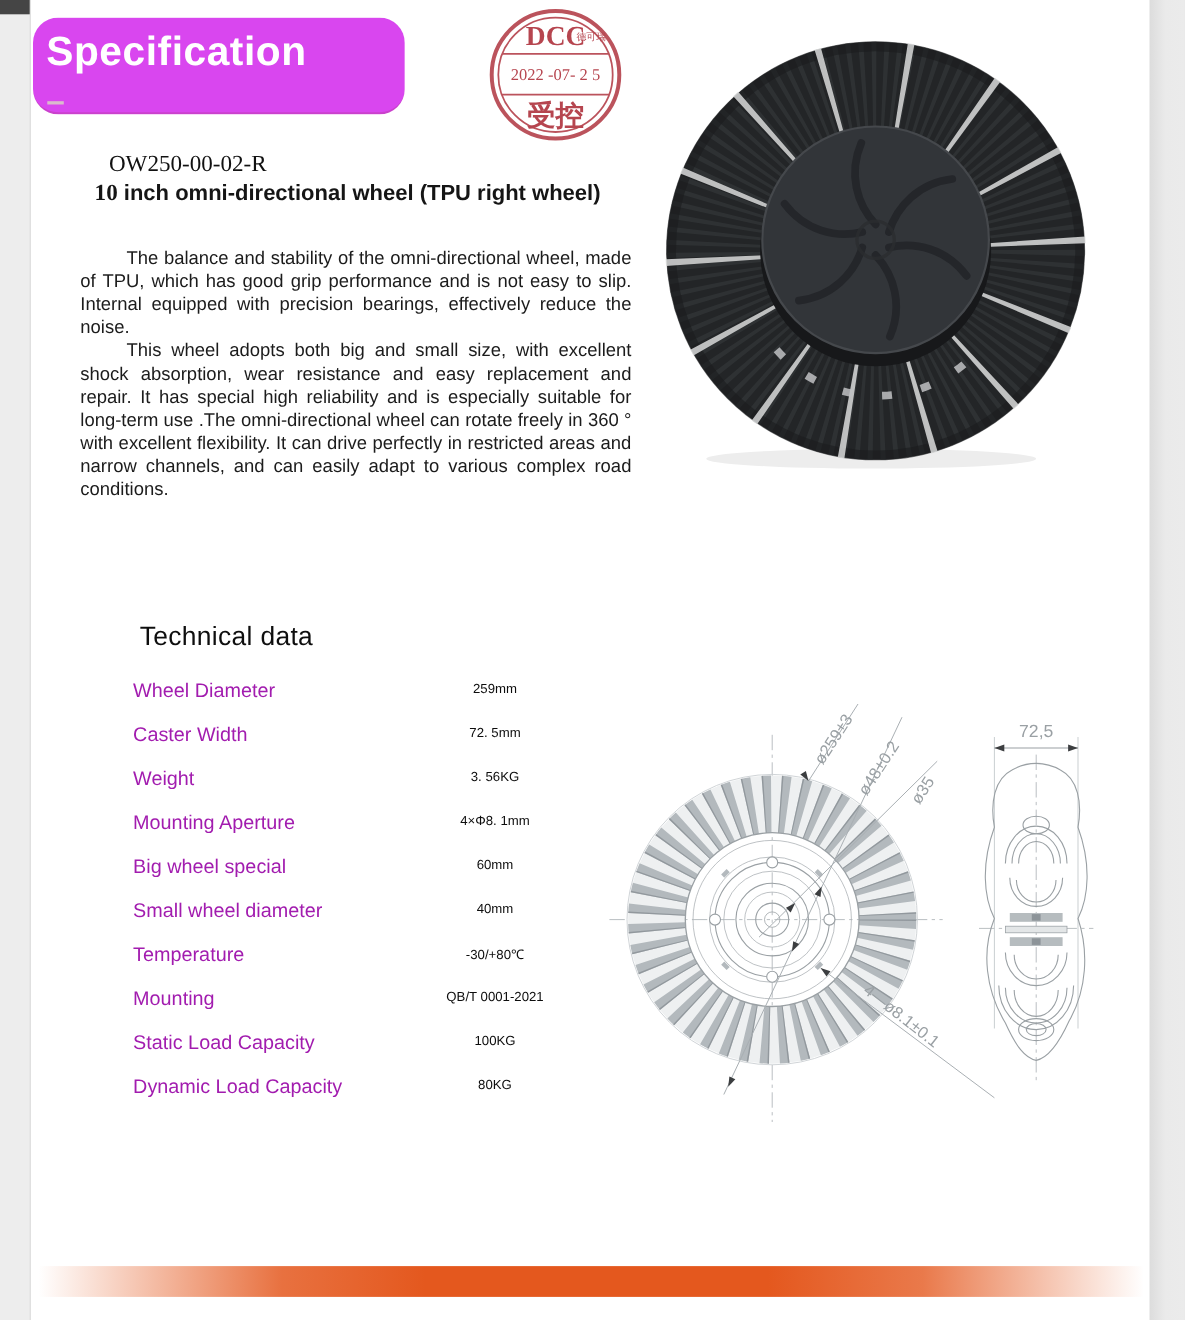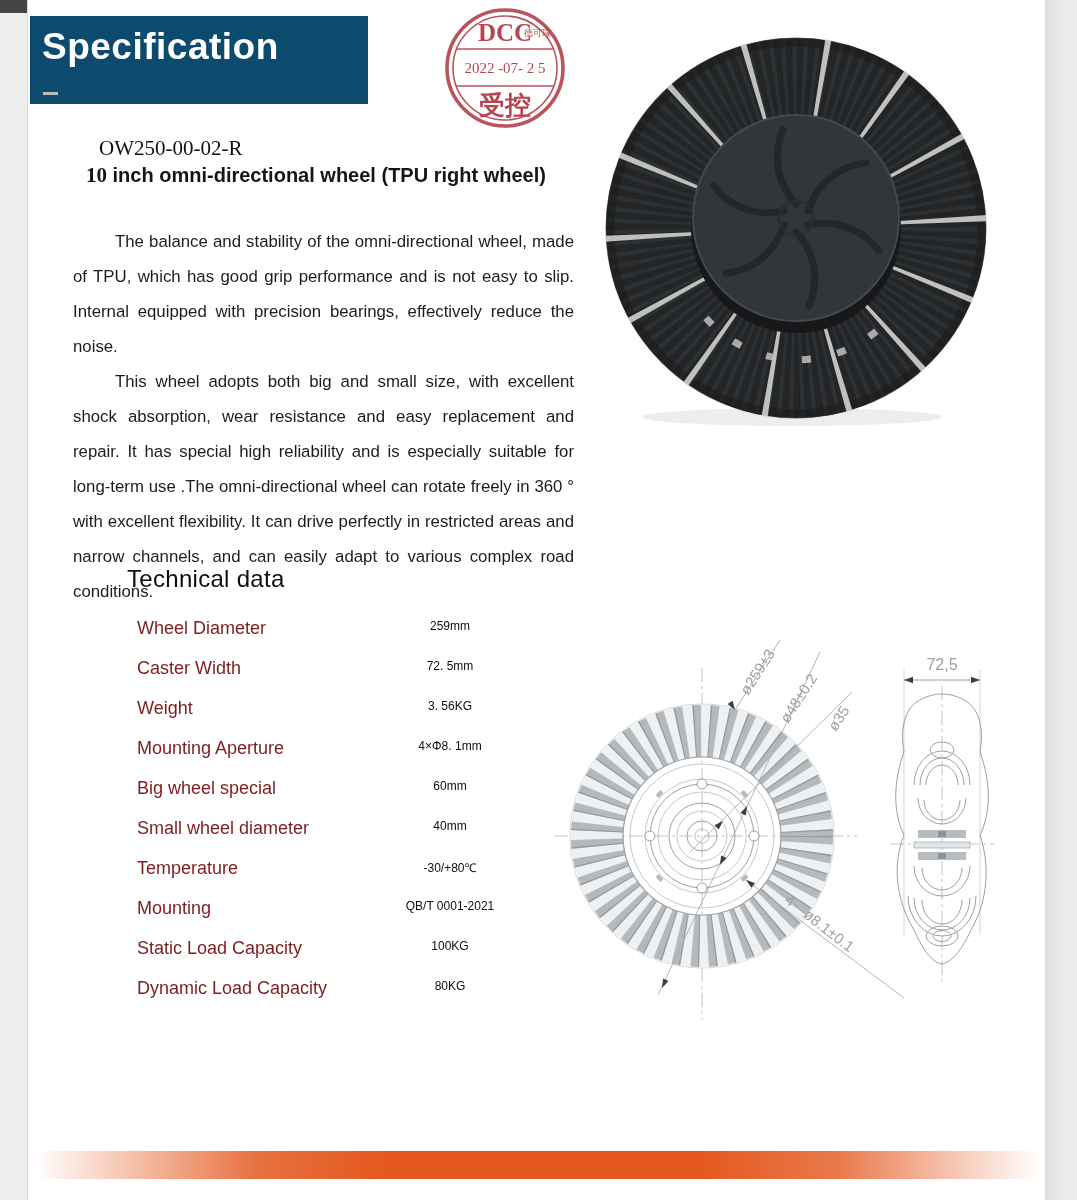--- a/index.html
+++ b/index.html
@@ -9,44 +9,44 @@
 
   
   #page{left:28px;top:0;width:1017px;height:1200px;background:#ffffff;
         box-shadow:-1px 0 0 #d9d9d9, 1px 0 0 #dcdcdc;}
   #left-strip{left:0;top:0;width:28px;height:1200px;background:#ededed;}
   #right-strip{left:1045px;top:0;width:32px;height:1200px;
         background:linear-gradient(90deg,#dcdcdc 0,#eaeaea 45%,#ebebeb 100%);}
   #corner-block{left:0;top:0;width:27px;height:13px;background:#454545;}
 
   
-  #banner{left:30px;top:16px;width:338px;height:86px;background:#0c4a6e;
-          border-bottom:2px solid rgba(120,40,5,.15);}
+  #banner{left:30px;top:16px;width:338px;height:86px;background:#d946ef;
+          border-bottom:2px solid rgba(120,40,5,.15);border-radius:23px;}
   #banner-title{position:absolute;left:12px;top:10px;color:#ffffff;
           font-size:37px;font-weight:bold;letter-spacing:.5px;}
   #banner-dash{position:absolute;left:13px;bottom:7px;width:15px;height:3px;
           background:#d9cfc6;opacity:.85;}
 
   
   #model{left:99px;top:136px;font-family:"Liberation Serif",serif;
          font-size:21px;color:#111;}
   #prod-title{left:86px;top:163px;font-size:20px;font-weight:bold;color:#151515;}
   #prod-title .num{font-family:"Liberation Serif",serif;font-weight:bold;font-size:21px;}
 
   
   #desc{left:73px;top:224px;width:501px;color:#1c1c1c;font-size:16.8px;
-        line-height:35px;text-align:justify;}
+        line-height:21px;text-align:justify;}
   #desc p{margin:0;text-indent:42px;}
 
   
   #tech-heading{left:127px;top:565px;font-size:24px;font-weight:normal;color:#0e0e0e;
         letter-spacing:.3px;}
   #tech-table{left:121px;top:610px;width:440px;}
   .tech-row{position:relative;height:40px;}
-  .tech-label{position:absolute;left:16px;top:8px;font-size:18px;color:#7f1d1d;}
+  .tech-label{position:absolute;left:0;top:8px;font-size:18px;color:#a21caf;}
   .tech-value{position:absolute;left:243px;top:9px;width:172px;text-align:center;
         font-family:Liberation Sans, sans-serif;font-size:12px;color:#0d0d0d;}
 
   
   #bottom-bar{left:35px;top:1151px;width:1005px;height:28px;
      background:linear-gradient(90deg,rgba(228,89,31,0) 0%,rgba(228,88,30,.85) 22%,
                 #e4581e 35%,#e4581e 66%,rgba(228,88,30,.8) 80%,rgba(228,89,31,0) 100%);}
 
   svg text{font-family:"Liberation Sans",sans-serif;}
   .serifT{font-family:"Liberation Serif",serif;}

